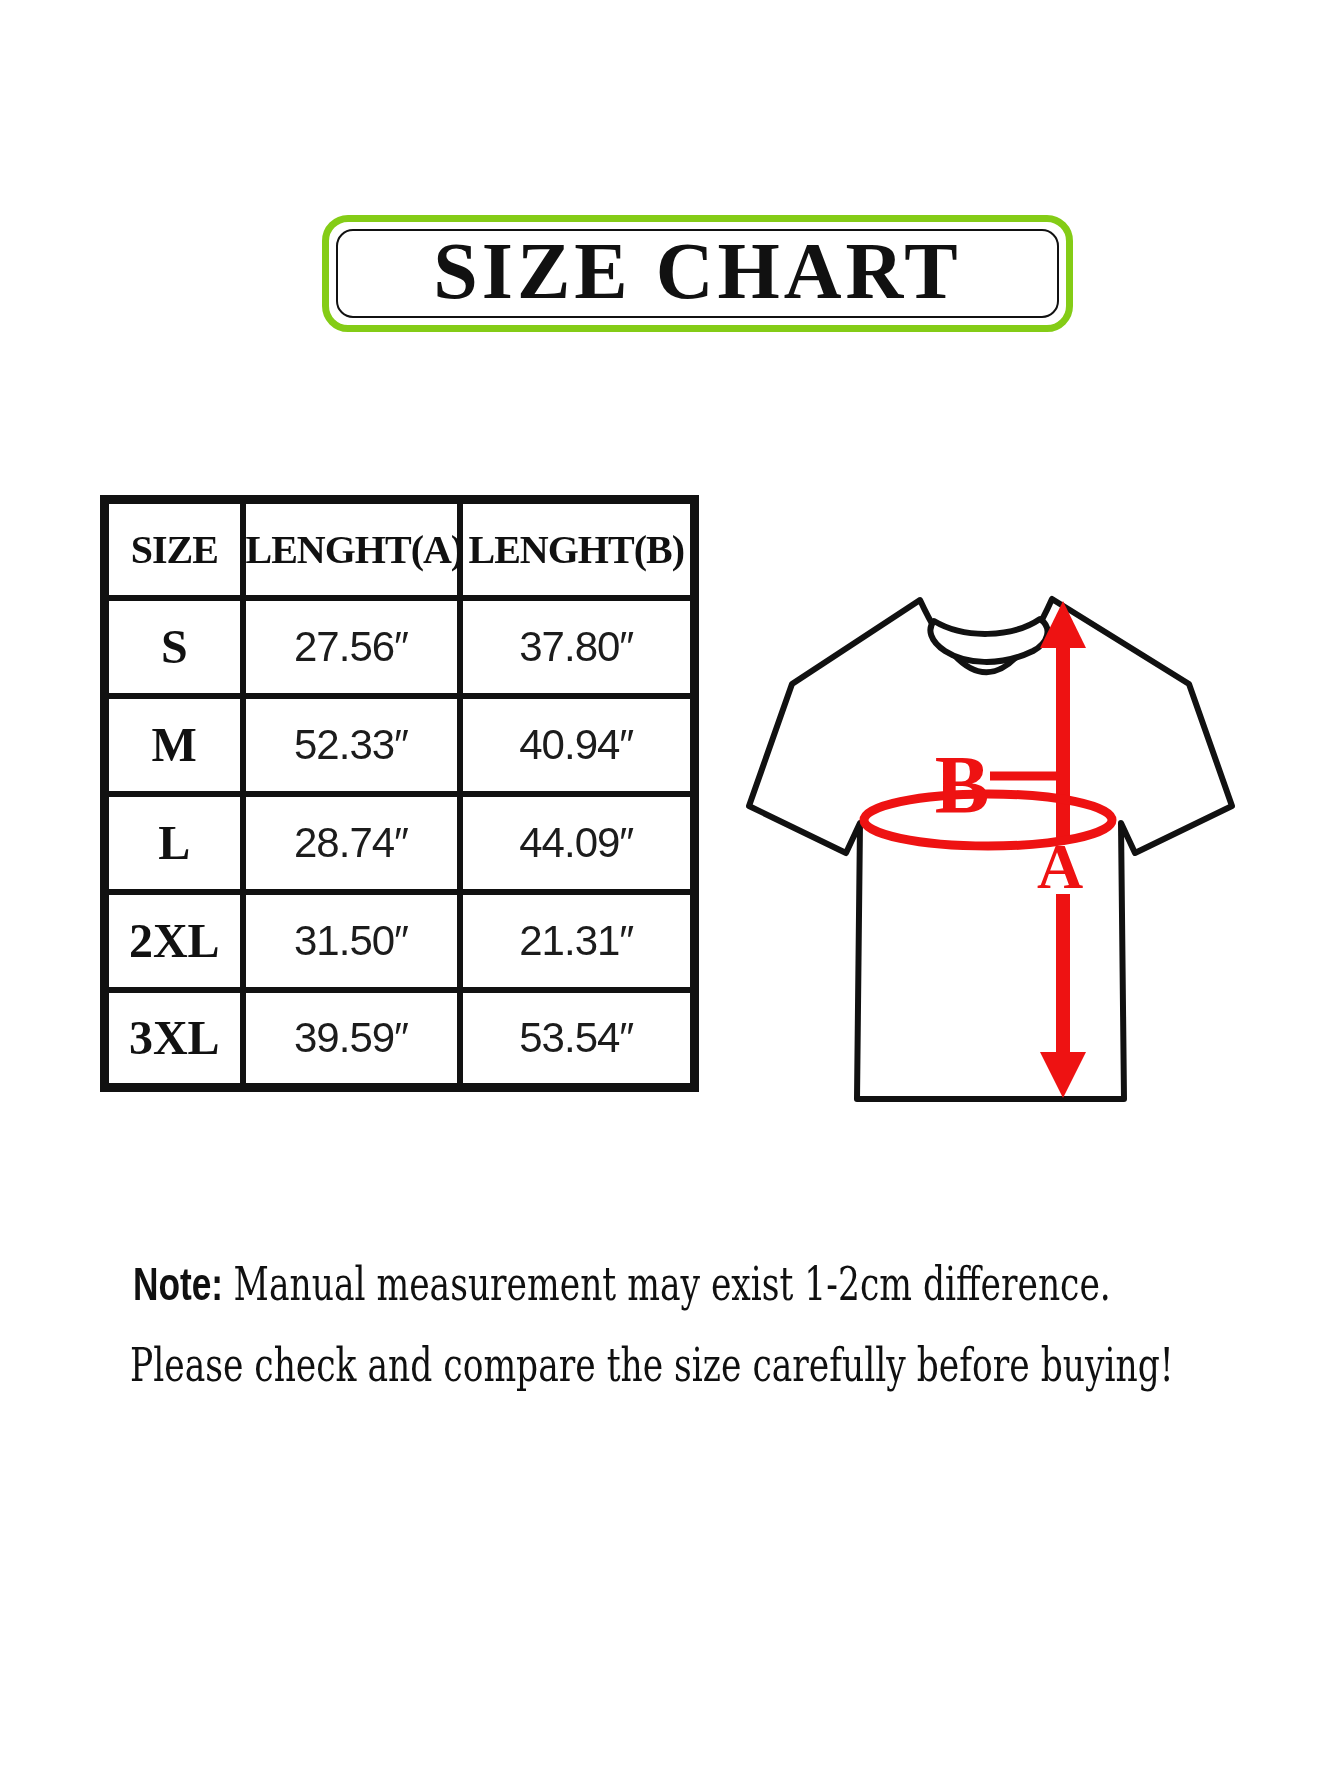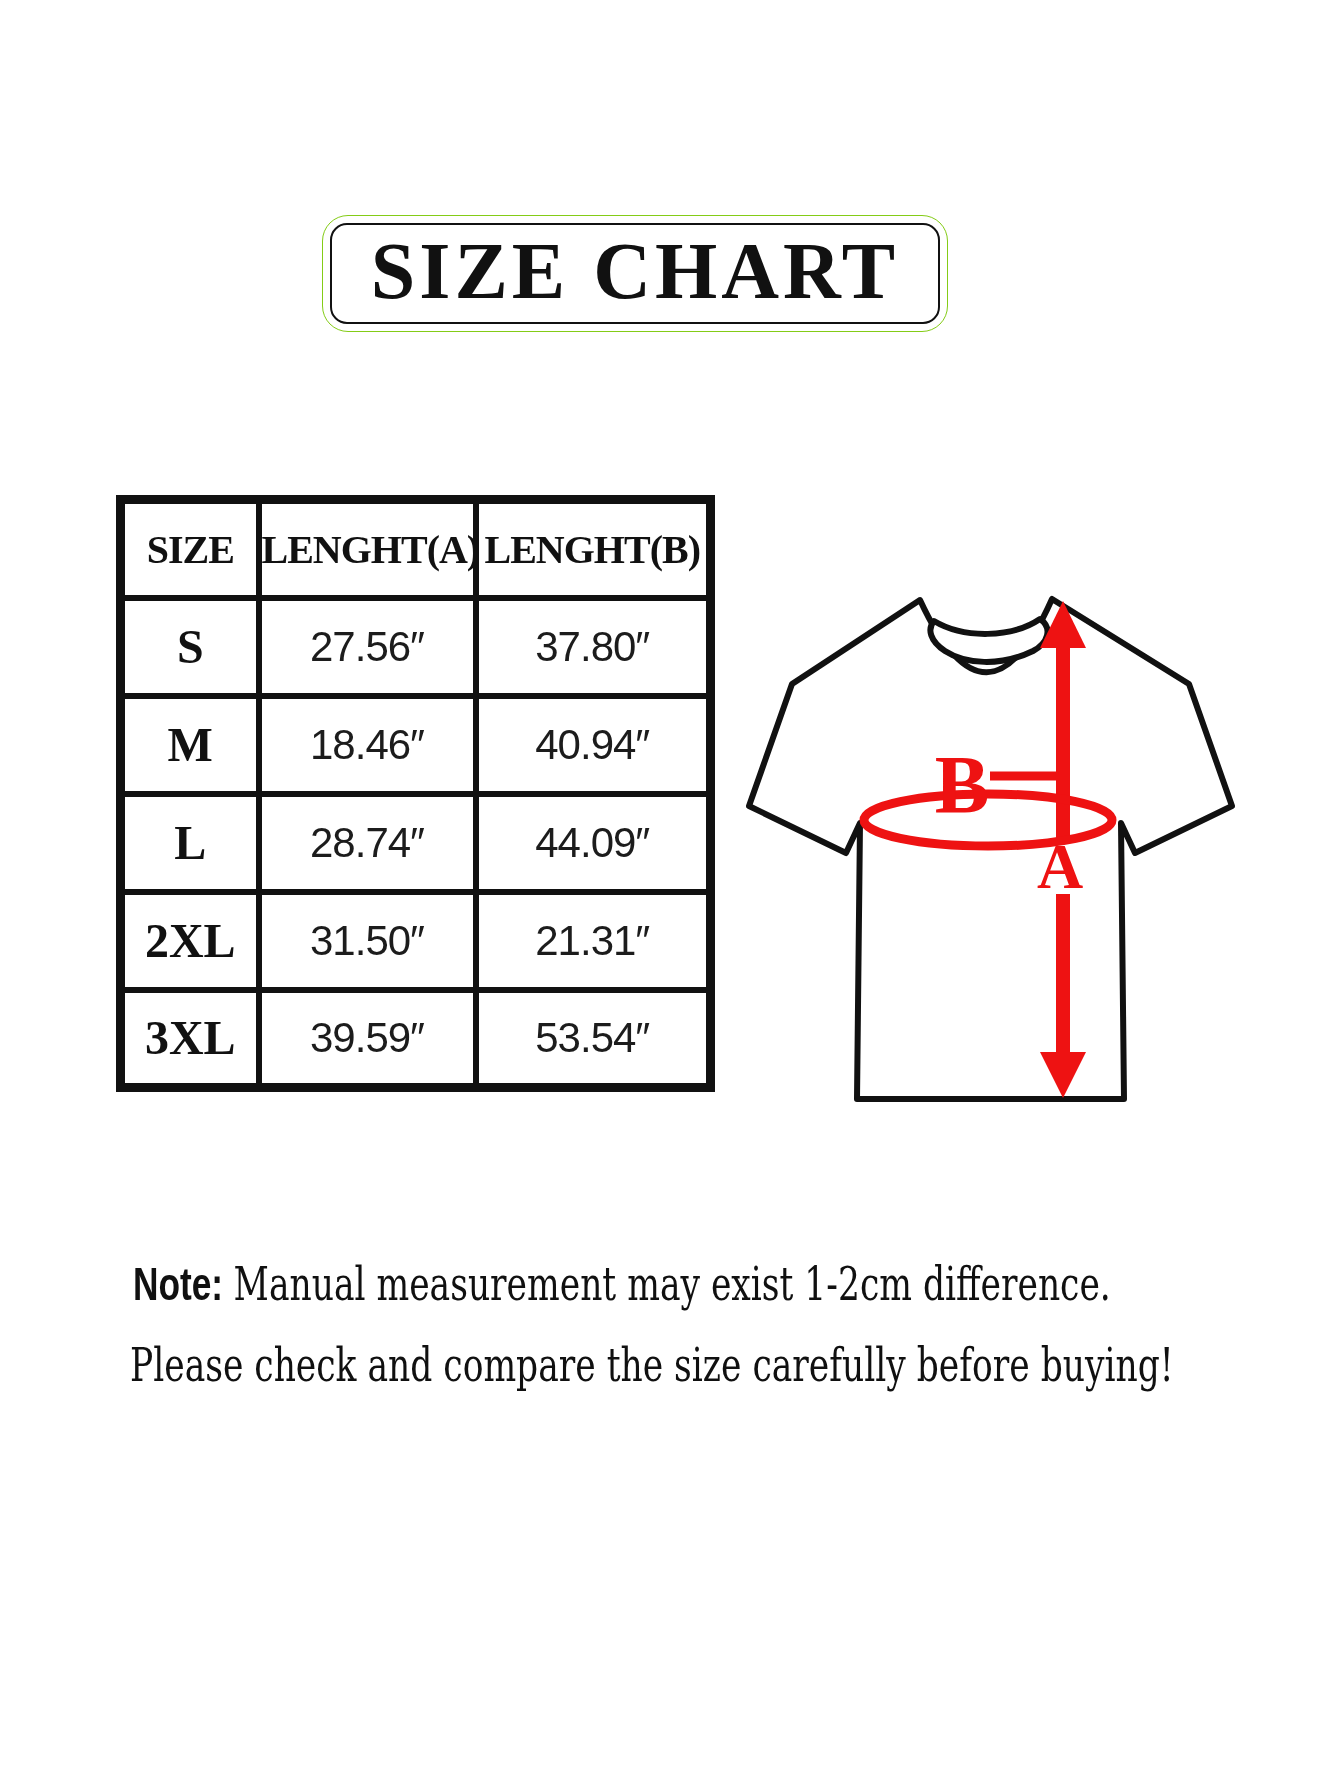--- a/index.html
+++ b/index.html
@@ -7,37 +7,37 @@
     position:relative;
     width:1340px;height:1785px;
     background:#ffffff;
     font-family:"Liberation Serif", serif;
     overflow:hidden;
     color:#111;
   }
 
   
   .title-box{
-    position:absolute;left:322px;top:215px;width:626px;height:117px;
-    box-sizing:border-box;border:1px solid #84cc16;border-radius:26px;
+    position:absolute;left:322px;top:215px;width:751px;height:117px;
+    box-sizing:border-box;border:7px solid #84cc16;border-radius:26px;
     padding:7px;background:#fff;
   }
   .title-box-inner{
     width:100%;height:100%;box-sizing:border-box;
     border:2px solid #111;border-radius:17px;
     display:flex;align-items:center;justify-content:center;
   }
   .title-text{
     font-weight:bold;font-size:80px;line-height:1;
     letter-spacing:4px;padding-bottom:6px;white-space:nowrap;
   }
 
   
   table.size-table{
-    position:absolute;left:116px;top:495px;width:590px;
+    position:absolute;left:100px;top:495px;width:590px;
     border-collapse:collapse;table-layout:fixed;
     background:#fff;border:9px solid #111;
   }
   .size-table th,.size-table td{
     border:6px solid #111;text-align:center;vertical-align:middle;
     padding:0;overflow:hidden;
   }
   .size-table tr{height:98px;}
   .size-table th{
     font-family:"Liberation Serif", serif;font-weight:bold;
@@ -95,21 +95,21 @@
     </tr>
   </thead>
   <tbody>
     <tr>
       <td class="size-label">S</td>
       <td class="measure">27.56″</td>
       <td class="measure">37.80″</td>
     </tr>
     <tr>
       <td class="size-label">M</td>
-      <td class="measure">18.46″</td>
+      <td class="measure">52.33″</td>
       <td class="measure">40.94″</td>
     </tr>
     <tr>
       <td class="size-label">L</td>
       <td class="measure">28.74″</td>
       <td class="measure">44.09″</td>
     </tr>
     <tr>
       <td class="size-label">2XL</td>
       <td class="measure">31.50″</td>

